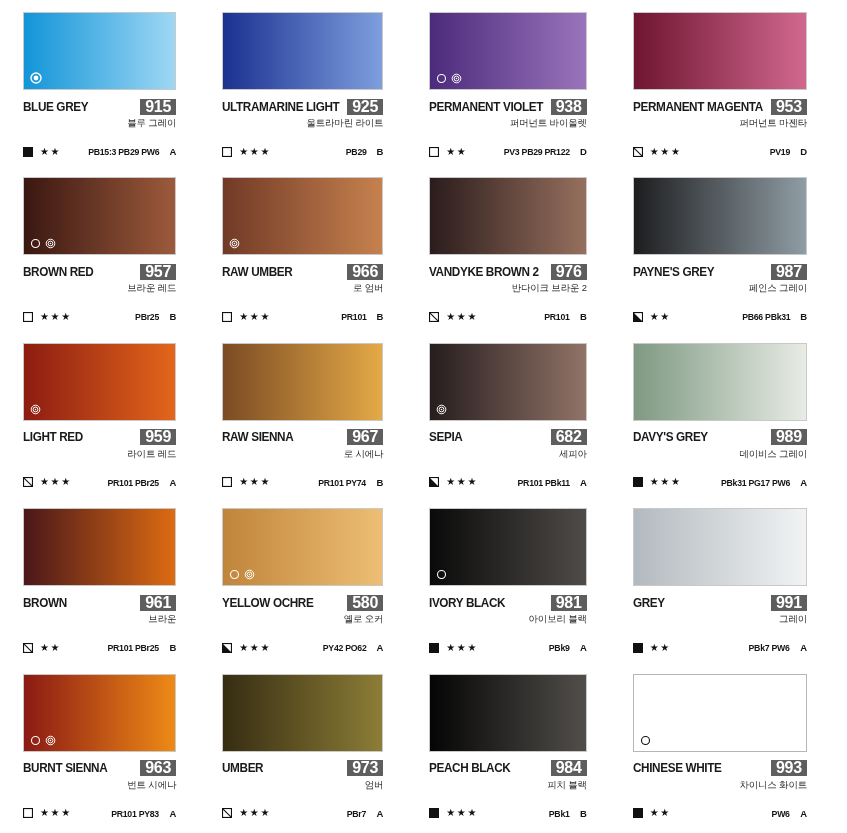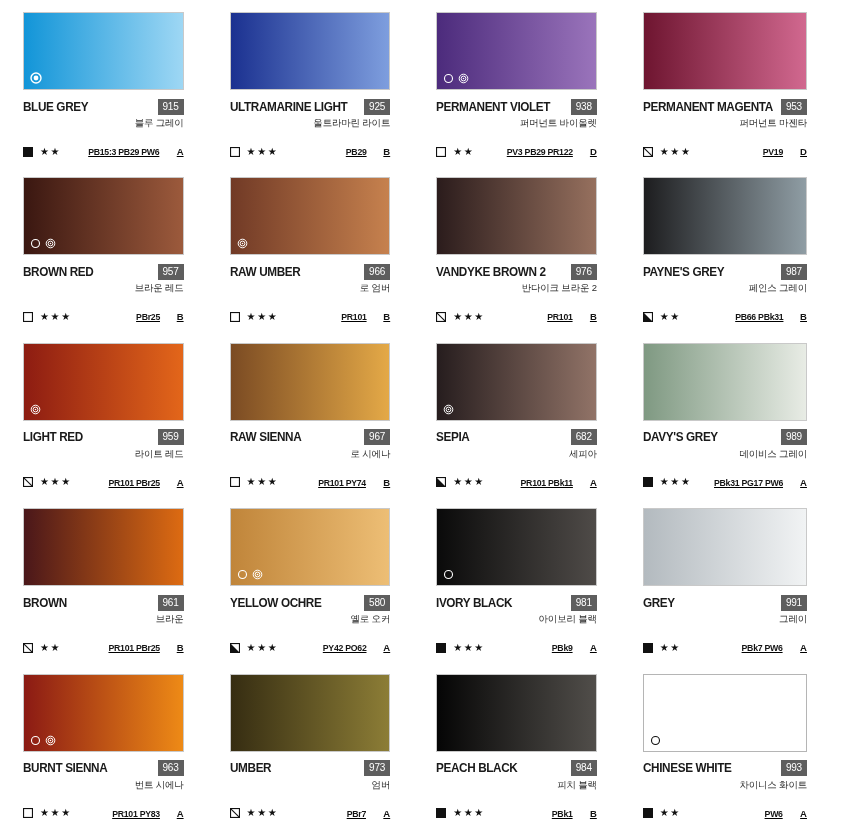--- a/index.html
+++ b/index.html
@@ -49,22 +49,22 @@
     font-size: 12.5px;
     letter-spacing: -0.4px;
     color: #1a1a1a;
     white-space: nowrap;
     transform: scaleX(0.94);
     transform-origin: left center;
   }
   .pcode {
     background: #5e5e5e;
     color: #ffffff;
-    font-weight: normal;
-    font-size: 10px;
+    font-weight: bold;
+    font-size: 16px;
     letter-spacing: -0.2px;
     padding: 1px 5px 2px 5px;
     line-height: 13px;
   }
   .kname {
     margin-top: 3px;
     font-size: 9.5px;
     color: #2b2b2b;
     letter-spacing: -0.2px;
     white-space: nowrap;
@@ -85,22 +85,21 @@
   }
   .stars {
     font-size: 10px;
     letter-spacing: 1.6px;
     color: #111;
     line-height: 10px;
   }
   .meta-right {
     display: flex;
     align-items: baseline;
-    gap: 16px;
-    text-decoration: underline;
+    gap: 9px;
   }
   .pigment {
     font-size: 9.5px;
     font-weight: bold;
     color: #141414;
     letter-spacing: -0.3px;
     transform: scaleX(0.92);
     transform-origin: right center;
     white-space: nowrap;
   }

